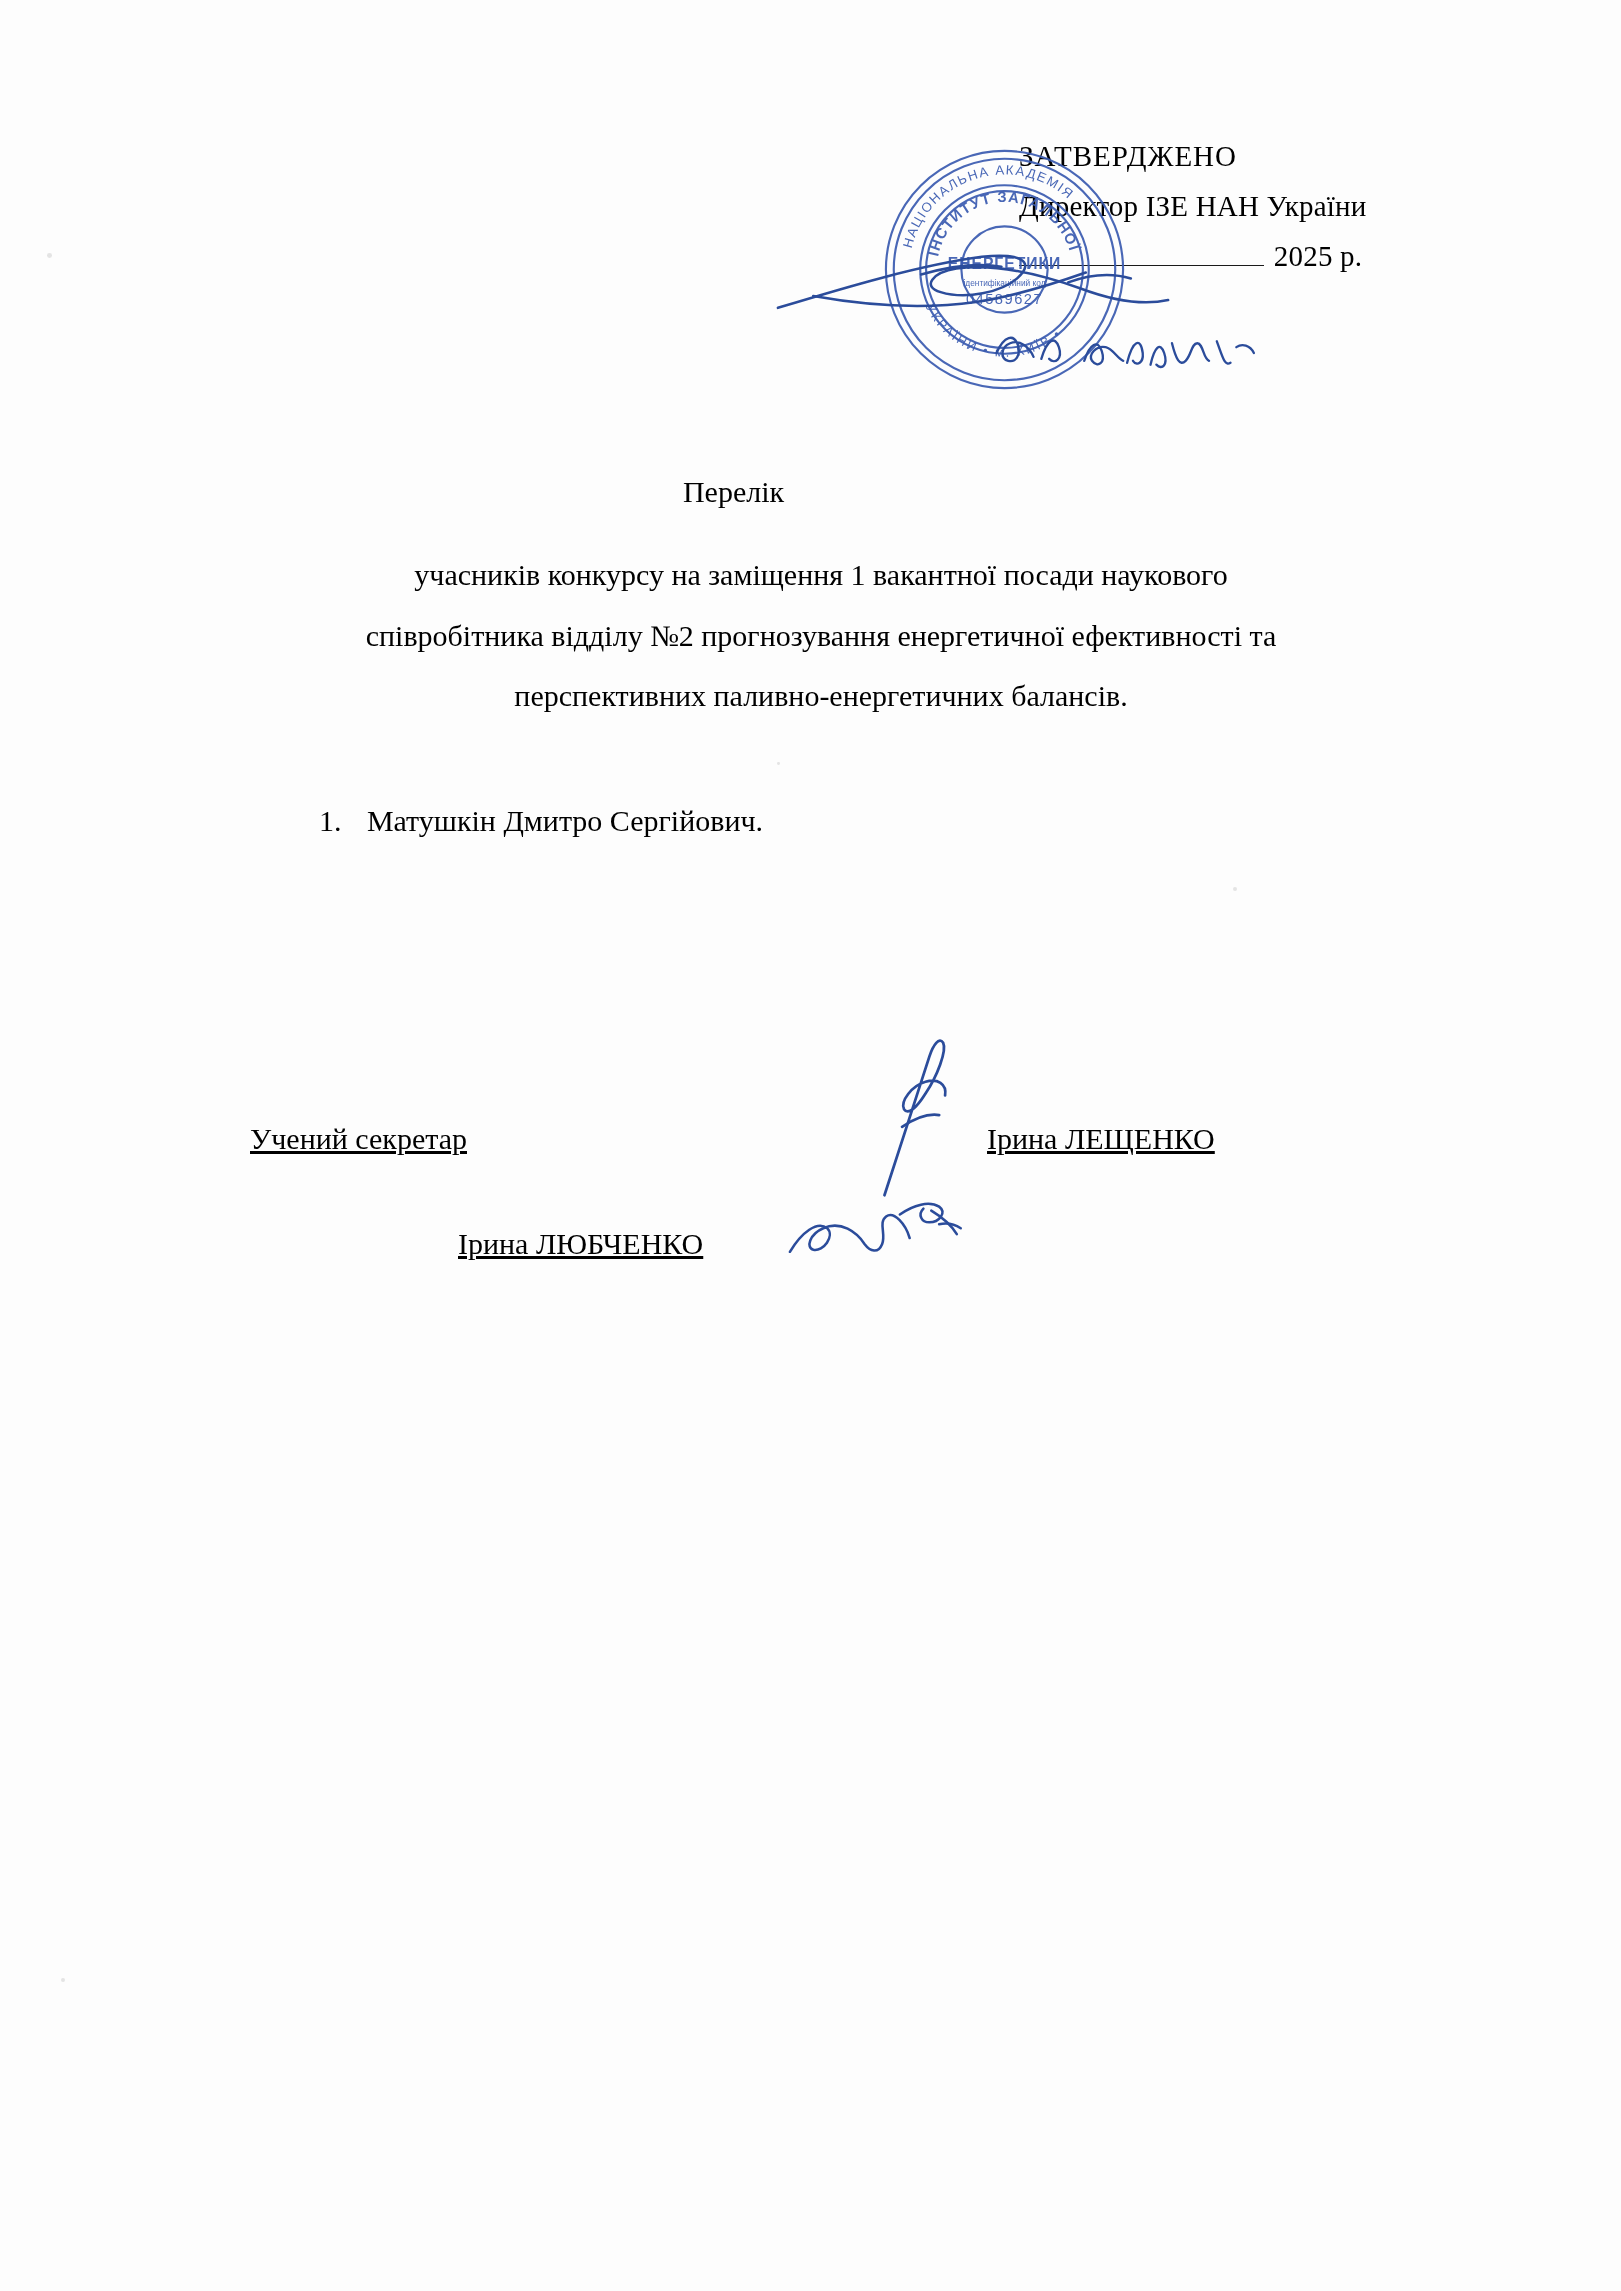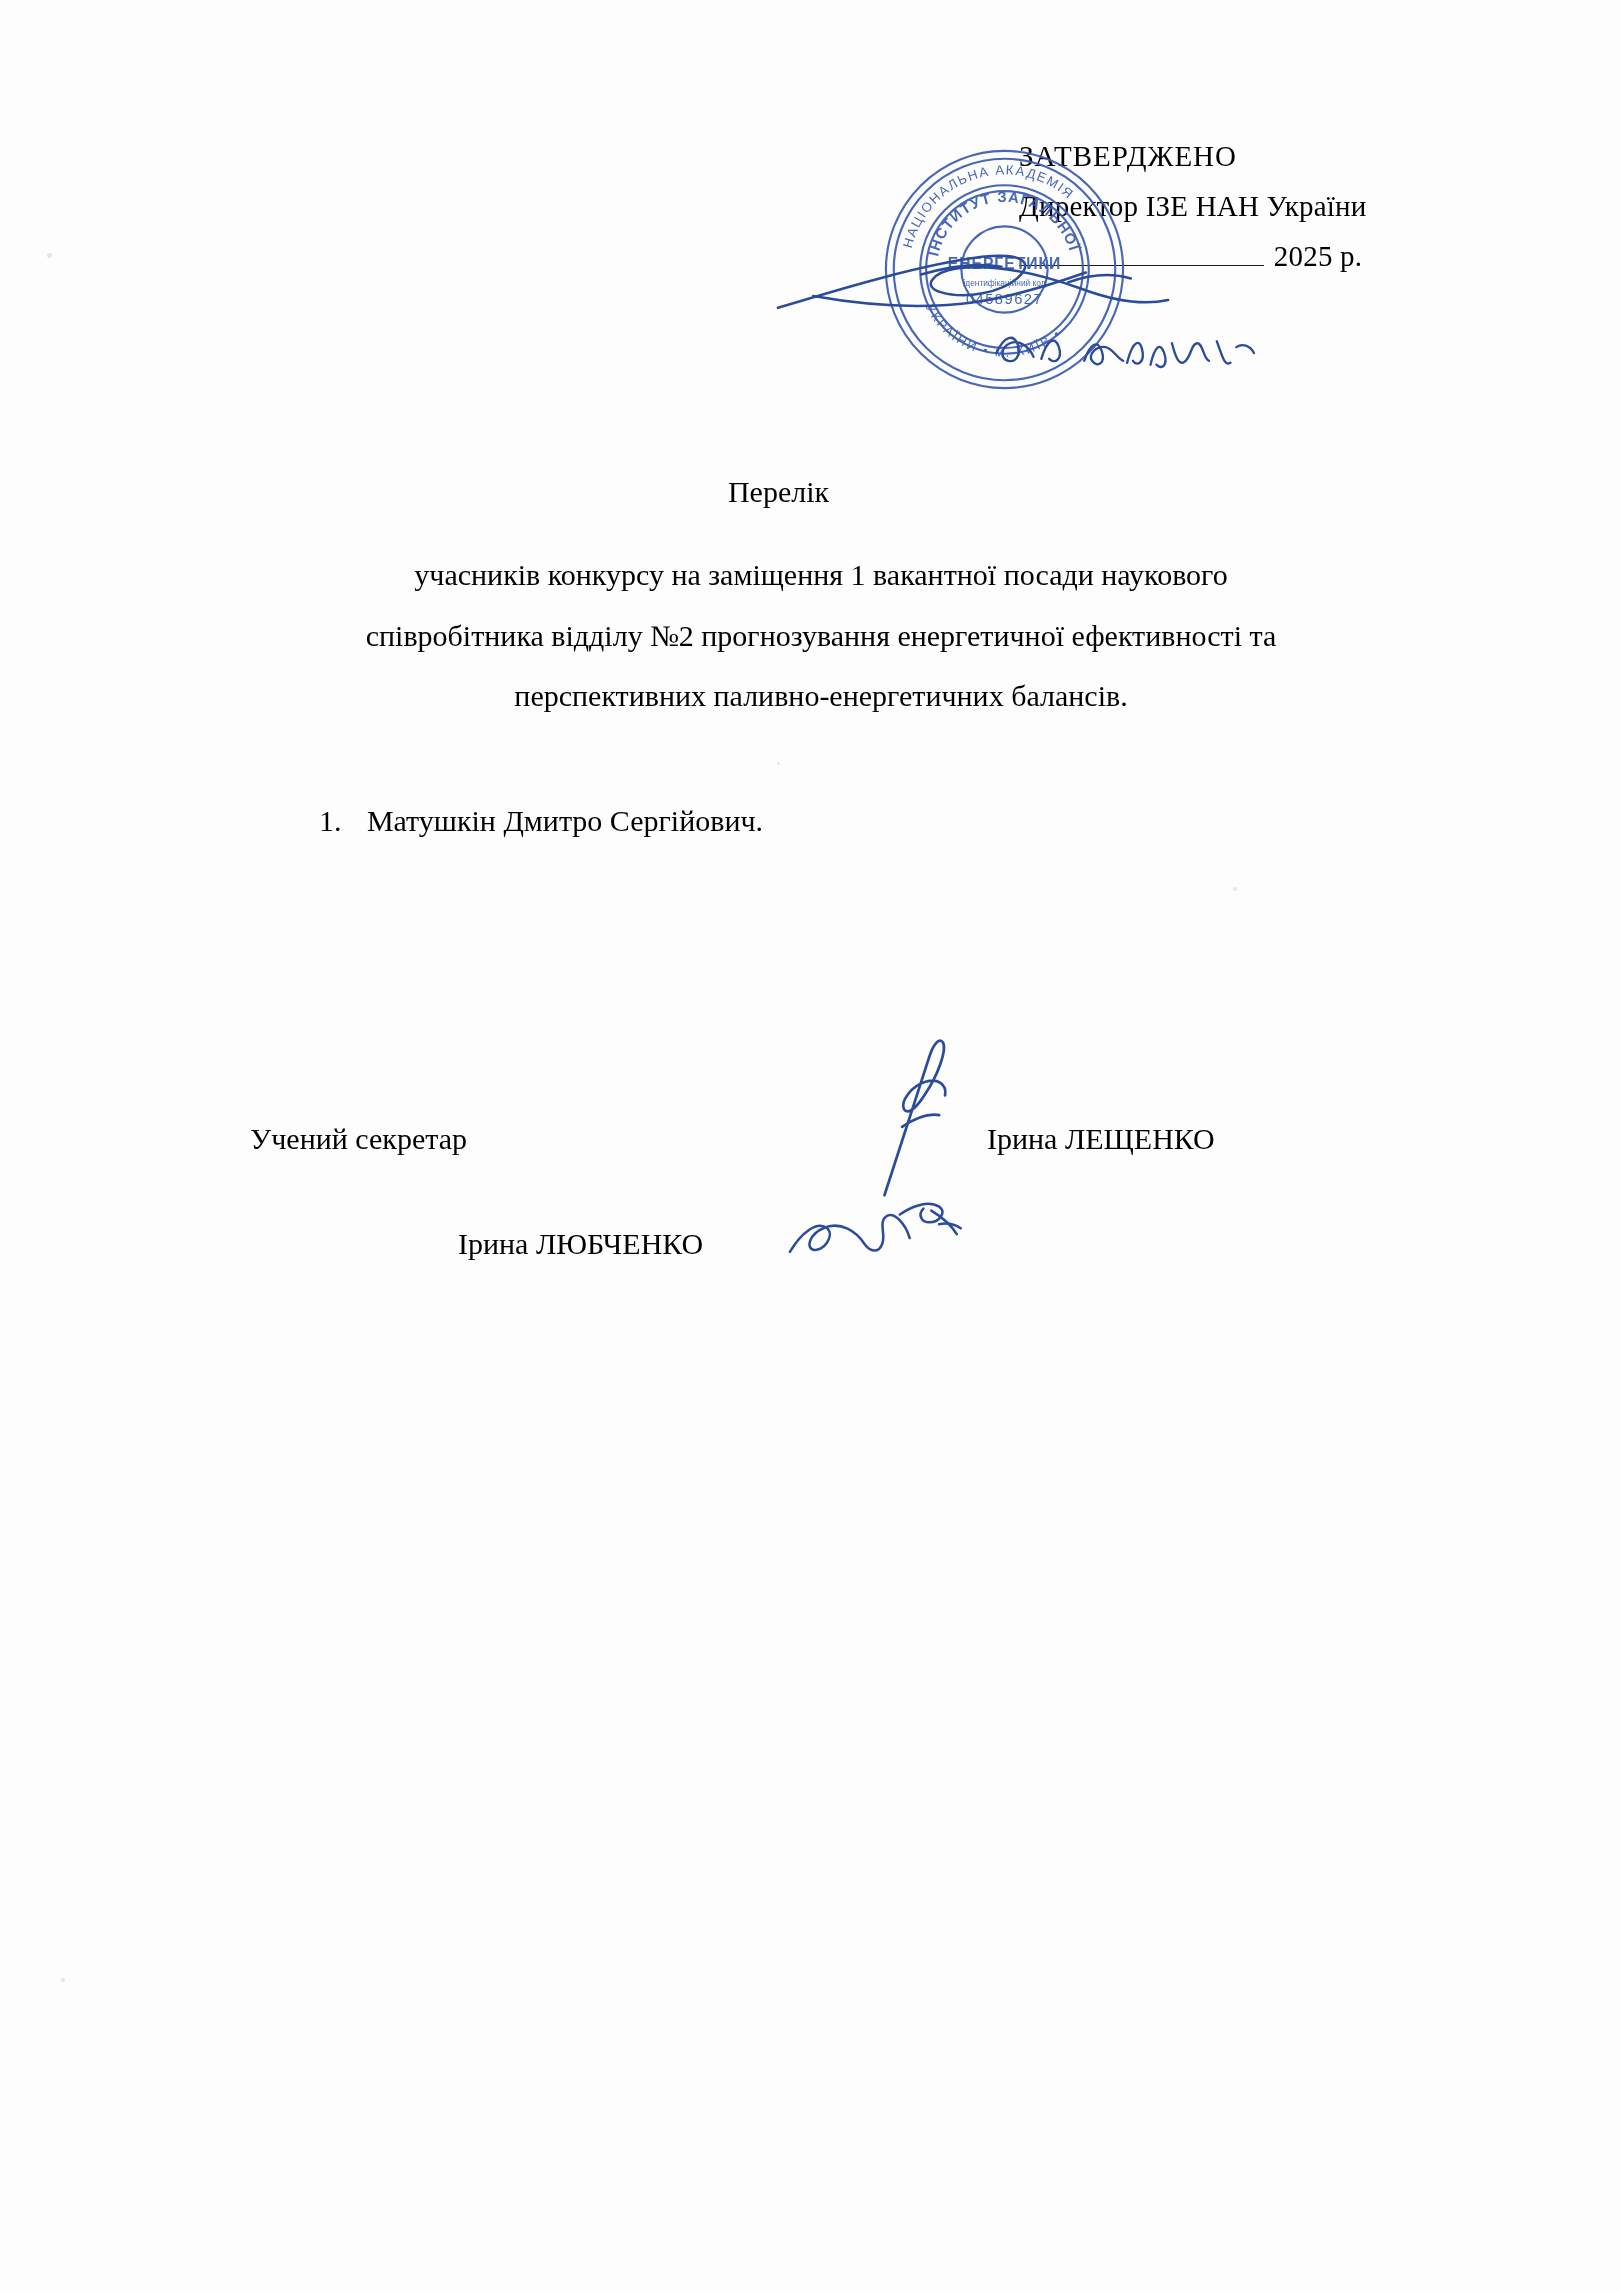--- a/index.html
+++ b/index.html
@@ -70,21 +70,20 @@
   .hw-sign-hr       { left: 784px; top: 1181px; width: 216px; height: 118px; }
 
   
   .doc-title {
     position: absolute;
     top: 475px;
     left: 0;
     width: 1467px;
     text-align: center;
     font-size: 30px;
-    padding-left: 45px;
   }
   .doc-body {
     position: absolute;
     top: 539px;
     left: 245px;
     width: 1152px;
     font-size: 30px;
     line-height: 1.62;
     text-align: center;
   }
@@ -109,20 +108,21 @@
     position: absolute;
     top: 1122px;
     left: 250px;
     width: 1137px;
     font-size: 30px;
   }
   .sig-row {
     display: flex;
     align-items: baseline;
     margin-bottom: 71px;
+    text-decoration: underline;
   }
   .sig-role { width: 529px; }
   .sig-gap  { flex: 0 0 176px; }
   .sig-name { white-space: nowrap; margin-left: 32px; }
 
   
   .speck {
     position: absolute;
     background: #cfcfcf;
     border-radius: 50%;

